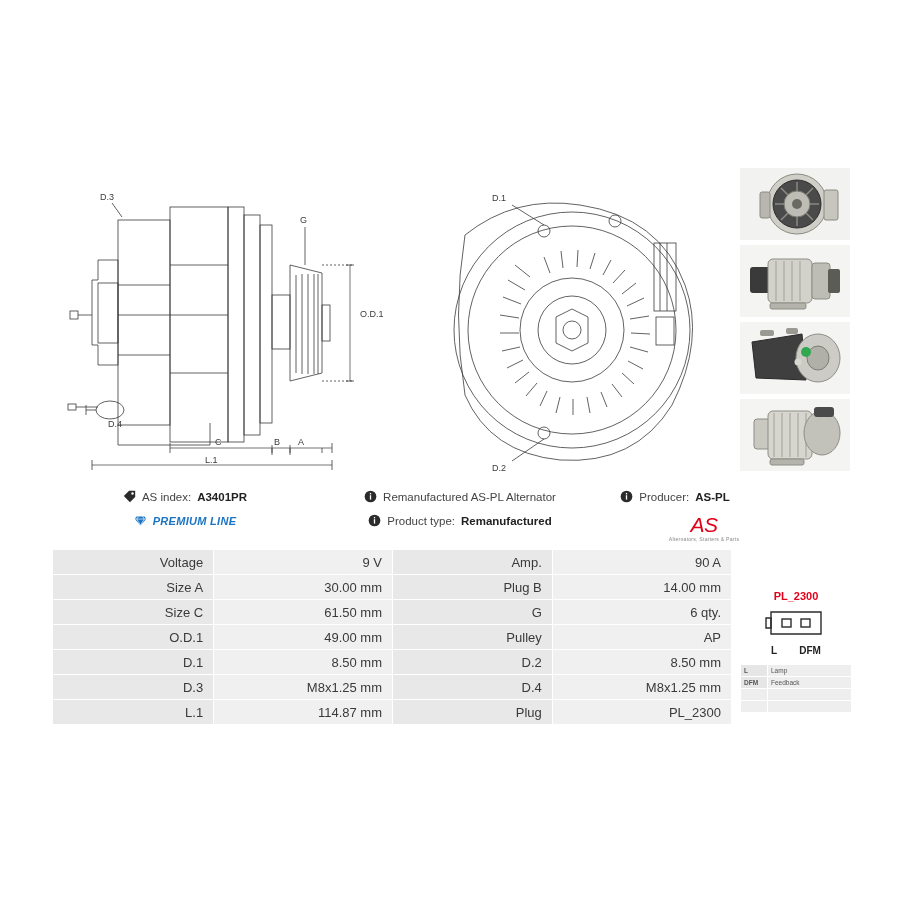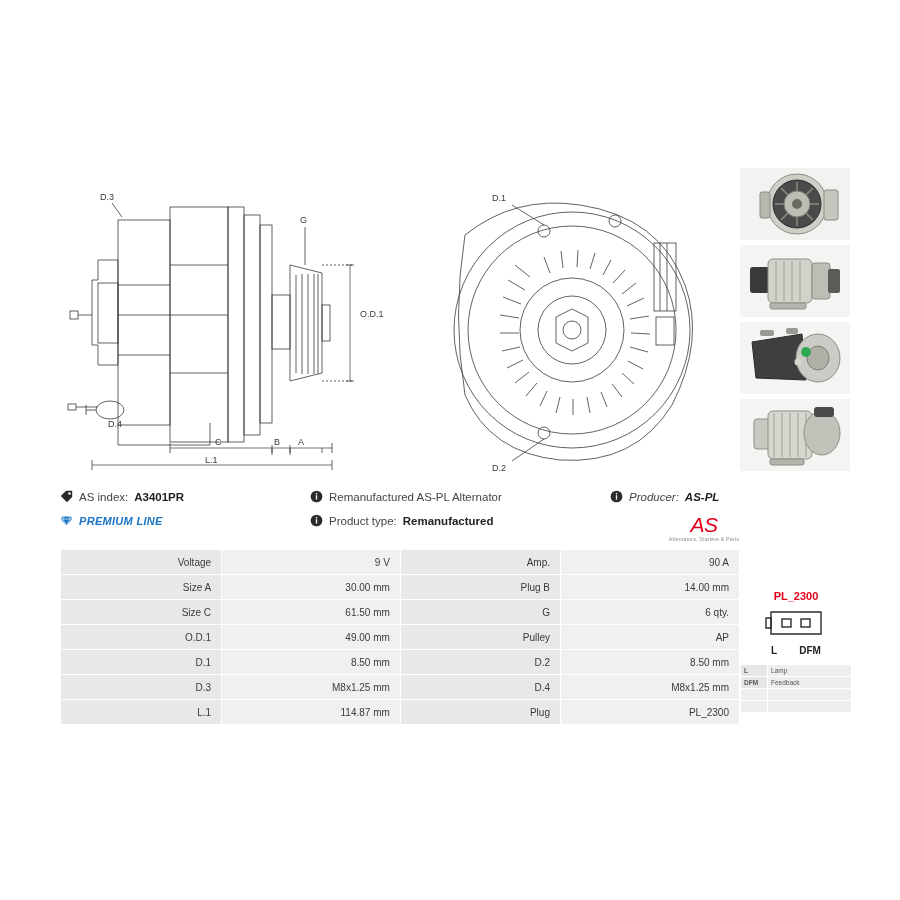--- a/index.html
+++ b/index.html
@@ -58,24 +58,25 @@
   }
   .info-row {
     display: flex;
     align-items: flex-start;
     margin-bottom: 11px;
   }
   .info-cell {
     display: flex;
     align-items: center;
     gap: 6px;
+    justify-content: center;
   }
   .info-cell.c1 { width: 250px; }
   .info-cell.c2 { width: 300px; }
-  .info-cell.c3 { width: 130px; font-style: italic; }
+  .info-cell.c3 { width: 130px; }
   .info-label { color: #444; }
   .info-value { font-weight: bold; color: #222; }
   .premium {
     color: #1a74c4;
     font-weight: bold;
     letter-spacing: 0.3px;
     font-size: 11px;
     font-style: italic;
   }
   .icon {
@@ -105,25 +106,25 @@
   .logo-sub {
     color: #8a8a8a;
     font-size: 5.2px;
     letter-spacing: 0.2px;
     margin-top: 1px;
   }
 
   
   .spec-table {
     position: absolute;
-    left: 60px;
+    left: 52px;
     top: 549px;
     width: 680px;
     border-collapse: collapse;
-    font-size: 10px;
+    font-size: 13px;
   }
   .spec-table td {
     height: 24px;
     padding: 0 10px;
     border: 1px solid #ffffff;
     color: #3a3a3a;
   }
   .spec-table td.k {
     background: #e8e8e8;
     text-align: right;

